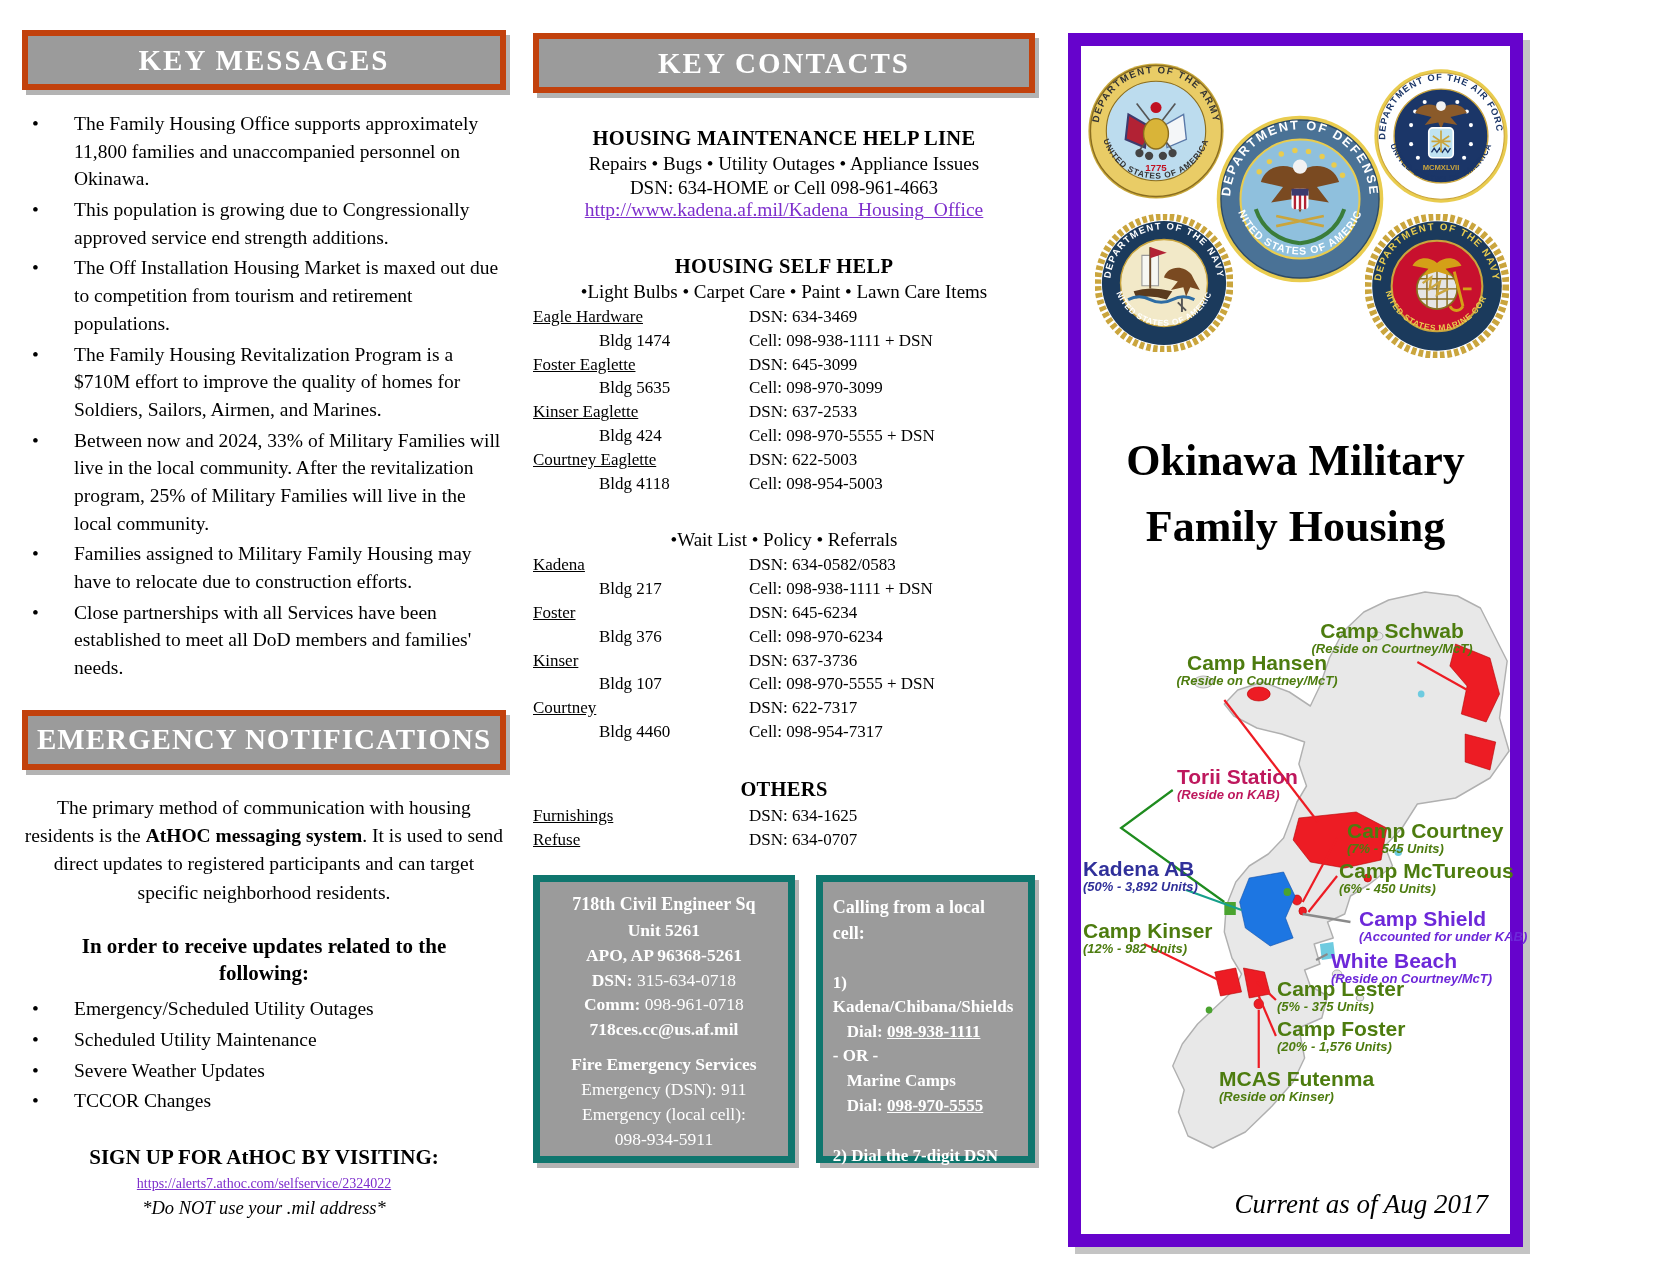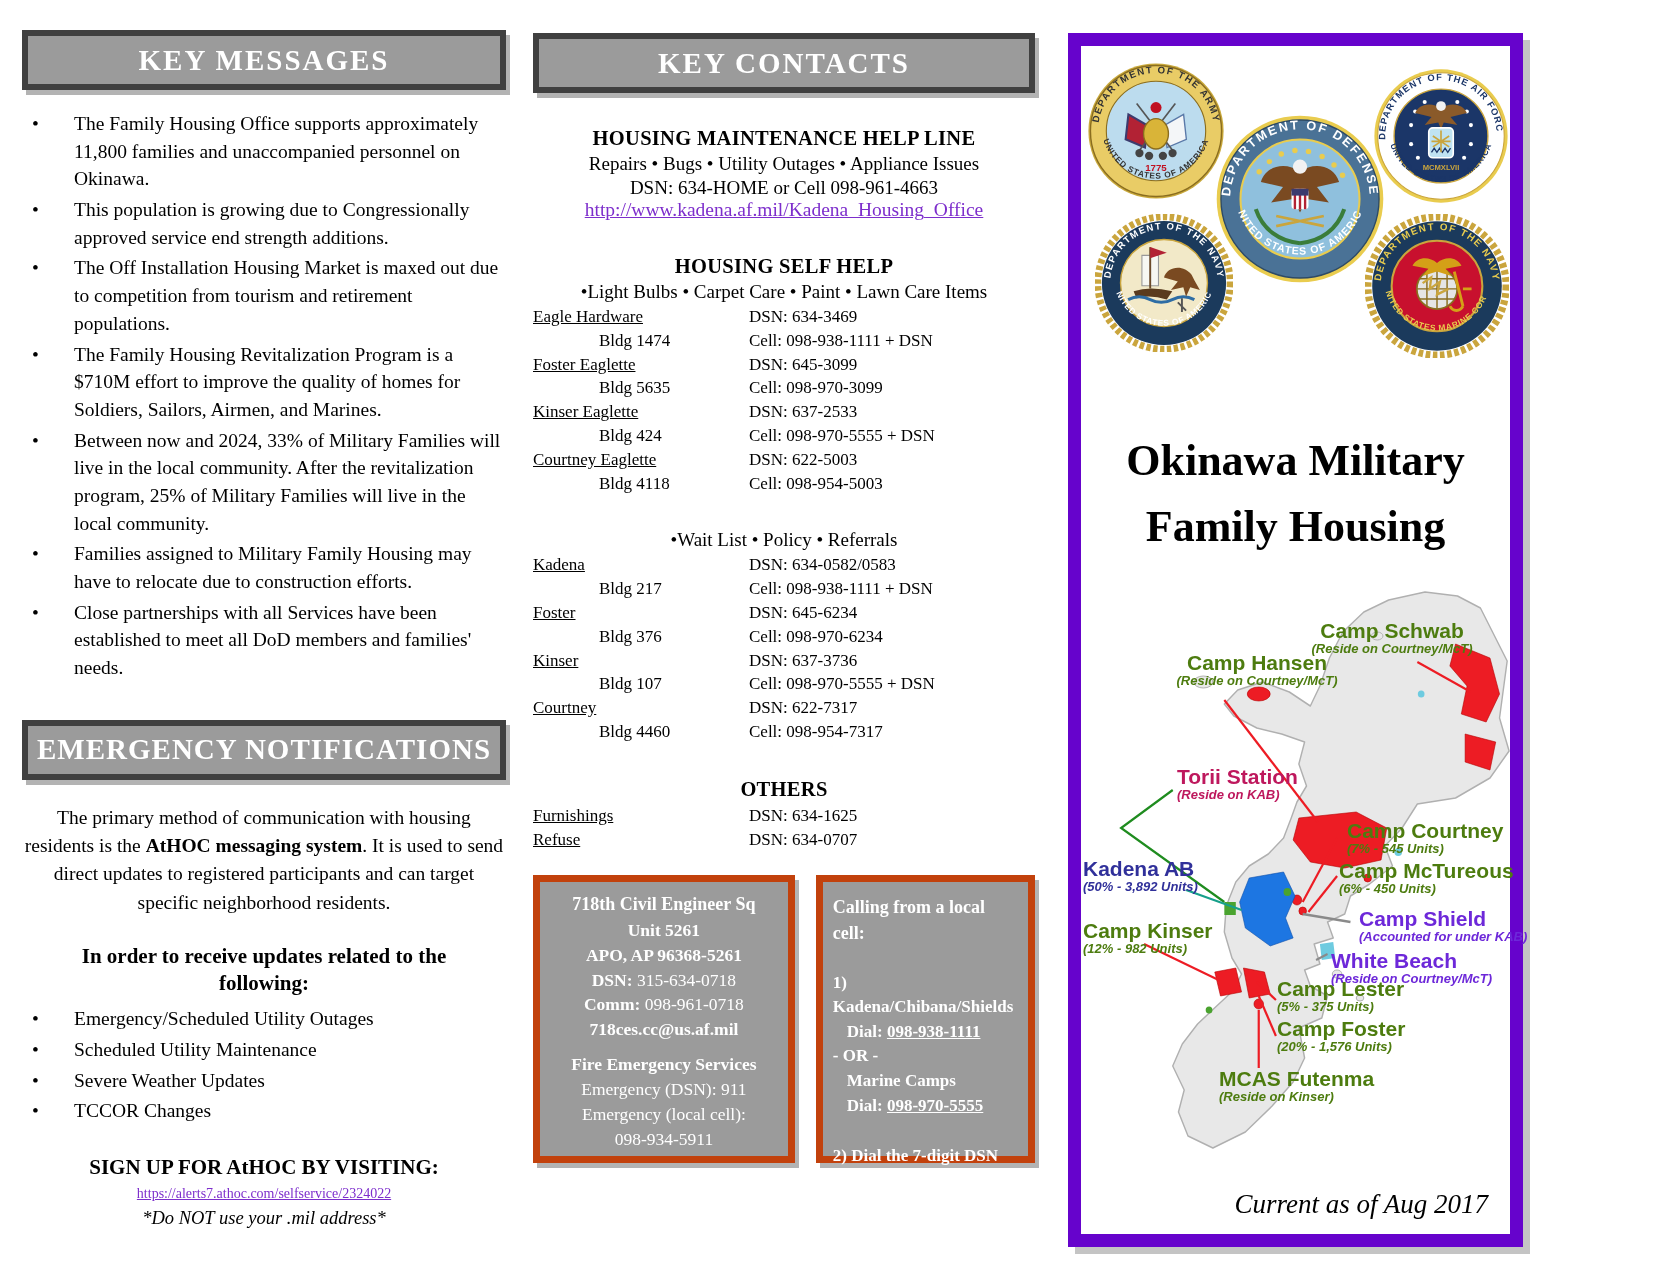--- a/index.html
+++ b/index.html
@@ -2,21 +2,21 @@
 <html><head>
 <meta charset="utf-8">
 <style>
   html,body{margin:0;padding:0;}
   body{width:1662px;height:1275px;position:relative;background:#ffffff;
        font-family:"Liberation Serif",serif;color:#000;overflow:hidden;}
   .col{position:absolute;top:30px;}
   .col-left{left:22px;width:484px;}
   .col-mid{left:533px;width:502px;top:33px;}
   
-  .bar{background:#9b9b9b;border:6px solid #404040;height:48px;display:flex;
+  .bar{background:#9b9b9b;border:6px solid #c2410c;height:48px;display:flex;
        align-items:center;justify-content:center;box-shadow:4px 5px 0 #b3b3b3;}
   .bar span{color:#fff;font-weight:bold;font-size:29px;letter-spacing:2px;white-space:nowrap;}
   
   .blist{margin:20px 0 0 0;padding:0;list-style:none;font-size:19.5px;line-height:1.42;}
   .blist li{display:flex;margin:0 0 3px 0;}
   .blist .bm{flex:none;width:42px;padding-left:10px;}
   .blist .bt{flex:1;}
   .intro{text-align:center;font-size:19.5px;line-height:1.45;margin:24px 2px 0;}
   .updates-h{font-weight:bold;text-align:center;font-size:21px;line-height:1.3;margin:26px 55px 4px;}
   .signup-h{font-weight:bold;text-align:center;font-size:21px;margin:30px 0 6px;}
@@ -25,21 +25,21 @@
   
   .sec{margin-top:34px;}
   .sec h4{font-size:20.5px;text-align:center;margin:0 0 3px 0;font-weight:bold;letter-spacing:.3px;}
   .tag{text-align:center;font-size:19px;margin:0 0 2px 0;}
   .cphone{text-align:center;font-size:19px;}
   .crow{display:grid;grid-template-columns:216px 1fr;font-size:17px;line-height:1.4;}
   .nm{text-decoration:underline;}
   .bldg{padding-left:66px;}
   
   .boxes{display:flex;gap:21px;margin-top:24px;}
-  .pbox{background:#9b9b9b;border:7px solid #c2410c;color:#fff;font-weight:bold;
+  .pbox{background:#9b9b9b;border:7px solid #0f766e;color:#fff;font-weight:bold;
         box-sizing:border-box;box-shadow:4px 5px 0 #b3b3b3;}
   .pbox1{width:281px;height:288px;text-align:center;font-size:17.5px;line-height:1.42;padding:10px 4px;}
   .pbox2{width:234px;height:288px;font-size:17px;line-height:1.45;padding:12px 10px;}
   .bx-title{font-size:18px;}
   .bx-sub{margin-top:10px;}
   .rg{font-weight:normal;}
   .ul{text-decoration:underline;}
   .ind{padding-left:14px;}
   .gap{margin-top:26px;}
   .pbox2 .bx-title{margin-bottom:24px;}
@@ -92,21 +92,21 @@
     <li>
         <span class="bm">•</span>
         <span class="bt">Families assigned to Military Family Housing may have to relocate due to construction efforts.</span>
       </li>
     <li>
         <span class="bm">•</span>
         <span class="bt">Close partnerships with all Services have been established to meet all DoD members and families' needs.</span>
       </li>
   </ul>
 
-  <div class="bar" style="margin-top:38px">
+  <div class="bar" style="margin-top:28px">
     <span style="letter-spacing:1px">EMERGENCY NOTIFICATIONS</span>
   </div>
   <p class="intro"><span>The primary method of communication with housing residents is the </span><b>AtHOC messaging system</b><span>.  It is used to send direct updates to registered participants and can target specific neighborhood residents.</span></p>
   <div class="updates-h">In order to receive updates related  to the following:</div>
   <ul class="blist" style="margin-top:8px">
     <li>
         <span class="bm">•</span>
         <span class="bt">Emergency/Scheduled Utility Outages</span>
       </li>
     <li>

